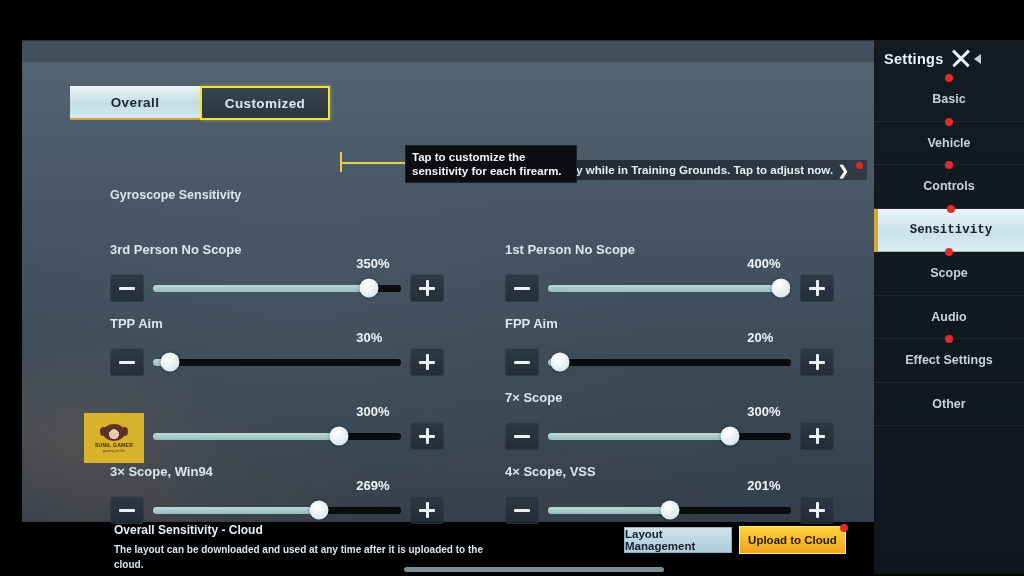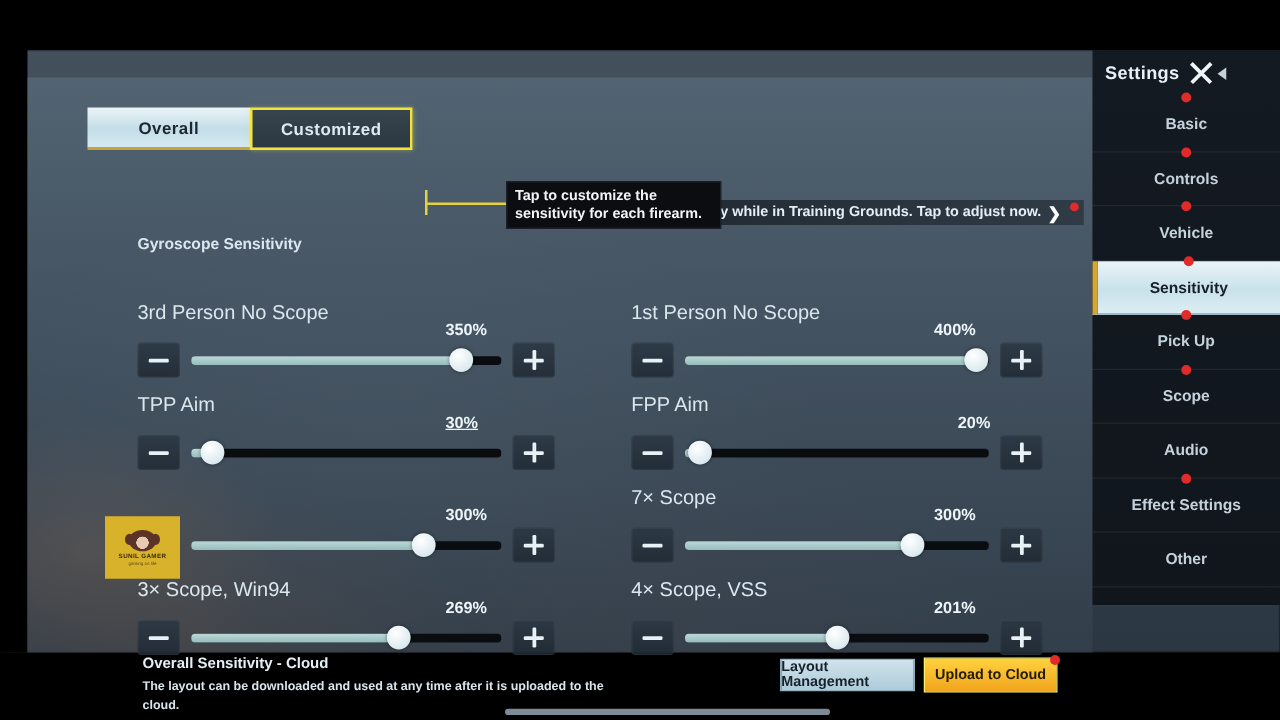--- a/index.html
+++ b/index.html
@@ -65,21 +65,21 @@
   #banner-dot { position:absolute; right:4px; top:2px; width:7px; height:7px; border-radius:50%; background:#e02b2b; }
 
   
   #gyro-title { position:absolute; left:88px; top:126px; font-size:12.5px; color:#dbe7ee; font-weight:bold; }
   #gyro-desc  { position:absolute; left:88px; top:147px; font-size:12px; color:#cfdde6; font-weight:bold; }
 
   
   #grid { position:absolute; left:88px; top:180px; width:740px;
           display:grid; grid-template-columns:395px 345px; grid-auto-rows:74px; }
   .row { position:relative; }
-  .row-label { position:absolute; left:0; top:0; font-size:16px; font-weight:normal; color:#dbe7ee; white-space:nowrap; }
+  .row-label { position:absolute; left:0; top:0; font-size:13px; font-weight:bold; color:#dbe7ee; white-space:nowrap; }
   .row-value { position:absolute; top:14px; font-size:13px; font-weight:bold; color:#eef5f9; }
   .ctrl { position:absolute; top:32px; left:0; display:flex; align-items:center; }
 
   .stepper {
     width:34px; height:28px; border-radius:3px;
     background:linear-gradient(180deg, rgba(42,54,66,.85), rgba(30,40,50,.85));
     display:flex; align-items:center; justify-content:center;
     box-shadow:inset 0 0 0 1px rgba(255,255,255,.05);
   }
   .stepper .bar-h { width:16px; height:3px; background:#e8f1f6; border-radius:1px; }
@@ -106,40 +106,40 @@
     display:flex; align-items:center; justify-content:center;
     background:linear-gradient(180deg,#ffd23f,#f0a51c); color:#231a04;
     font-size:11.5px; font-weight:bold; border:1px solid #fff06a;
   }
   #upload-dot { position:absolute; right:-3px; top:-3px; width:8px; height:8px; border-radius:50%; background:#e02b2b; }
 
   #hscroll { position:absolute; left:382px; top:505px; width:260px; height:5px; border-radius:3px; background:#7d8b96; }
 
   
   #sidebar {
-    position:absolute; left:874px; top:40px; width:150px; height:444px;
+    position:absolute; left:874px; top:40px; width:150px; height:534px;
     background:linear-gradient(180deg,#141a21 0%, #10161c 100%);
   }
   #sb-head { position:relative; height:38px; display:flex; align-items:center; padding:0 10px; }
   #sb-title { font-size:14.5px; font-weight:bold; color:#e9f1f7; letter-spacing:.3px; }
   #close-icon { position:absolute; left:76px; top:8px; width:22px; height:22px; }
   #close-icon span { position:absolute; left:0; top:9px; width:22px; height:2.6px; background:#f0f5f9; }
   #close-icon span:first-child { transform:rotate(45deg); }
   #close-icon span:last-child { transform:rotate(-45deg); }
   #close-caret { position:absolute; left:100px; top:14px; width:0; height:0;
                  border-top:5px solid transparent; border-bottom:5px solid transparent; border-right:7px solid #c6d2db; }
 
   .sb-item {
     position:relative; height:43.5px; display:flex; align-items:center; justify-content:center;
     font-size:12.5px; font-weight:bold; color:#c5d2dc;
     border-bottom:1px solid rgba(255,255,255,.07);
   }
   .sb-item.active {
     background:linear-gradient(180deg,#e9f4f8 0%, #c9e1ea 55%, #dceef4 100%);
-    color:#16202a; border-left:4px solid #d8a62e; border-bottom:1px solid #9fb9c4;
+    color:#16202a; border-left:4px solid #d8a62e; border-bottom:1px solid #9fb9c4;font-family:Liberation Mono, monospace;
   }
   .sb-dot { position:absolute; left:50%; top:-4px; transform:translateX(-50%);
             width:8px; height:8px; border-radius:50%; background:#e02b2b; }
 
   
   #watermark {
     position:absolute; left:84px; top:413px; width:60px; height:50px;
     background:#d8b22b; display:flex; flex-direction:column; align-items:center; justify-content:center; gap:1px;
     z-index:9;
   }
@@ -225,40 +225,40 @@
               </div>
             </div>
             <div class="stepper plus">
               <div class="bar-h"></div>
               <div class="bar-v"></div>
             </div>
           </div>
         </div>
         <div class="row">
           <div class="row-label">TPP Aim</div>
-          <div class="row-value" style="left:246.35999999999999px;text-decoration:underline;">30%</div>
+          <div class="row-value" style="left:246.35999999999999px;">30%</div>
           <div class="ctrl">
             <div class="stepper">
               <div class="bar-h"></div>
             </div>
             <div class="track-wrap" style="width:248px;">
               <div class="track" style="width:248px;">
                 <div class="track-fill" style="width:7%;"></div>
                 <div class="knob" style="left:7%;"></div>
               </div>
             </div>
             <div class="stepper plus">
               <div class="bar-h"></div>
               <div class="bar-v"></div>
             </div>
           </div>
         </div>
         <div class="row">
           <div class="row-label">FPP Aim</div>
-          <div class="row-value" style="left:242.26px;margin-left:19px;">20%</div>
+          <div class="row-value" style="left:242.26px;">20%</div>
           <div class="ctrl">
             <div class="stepper">
               <div class="bar-h"></div>
             </div>
             <div class="track-wrap" style="width:243px;">
               <div class="track" style="width:243px;">
                 <div class="track-fill" style="width:5%;"></div>
                 <div class="knob" style="left:5%;"></div>
               </div>
             </div>
@@ -368,33 +368,29 @@
         </span>
       <span id="close-caret"></span>
     </div>
     <div id="sb-list">
         <div class="sb-item">
           <span class="sb-dot"></span>
           <span>Basic</span>
         </div>
         <div class="sb-item">
           <span class="sb-dot"></span>
+          <span>Vehicle</span>
+        </div>
+        <div class="sb-item">
+          <span class="sb-dot"></span>
           <span>Controls</span>
         </div>
-        <div class="sb-item">
-          <span class="sb-dot"></span>
-          <span>Vehicle</span>
-        </div>
         <div class="sb-item active">
           <span class="sb-dot"></span>
           <span>Sensitivity</span>
-        </div>
-        <div class="sb-item">
-          <span class="sb-dot"></span>
-          <span>Pick Up</span>
         </div>
         <div class="sb-item">
           <span class="sb-dot"></span>
           <span>Scope</span>
         </div>
         <div class="sb-item">
           <span>Audio</span>
         </div>
         <div class="sb-item">
           <span class="sb-dot"></span>

